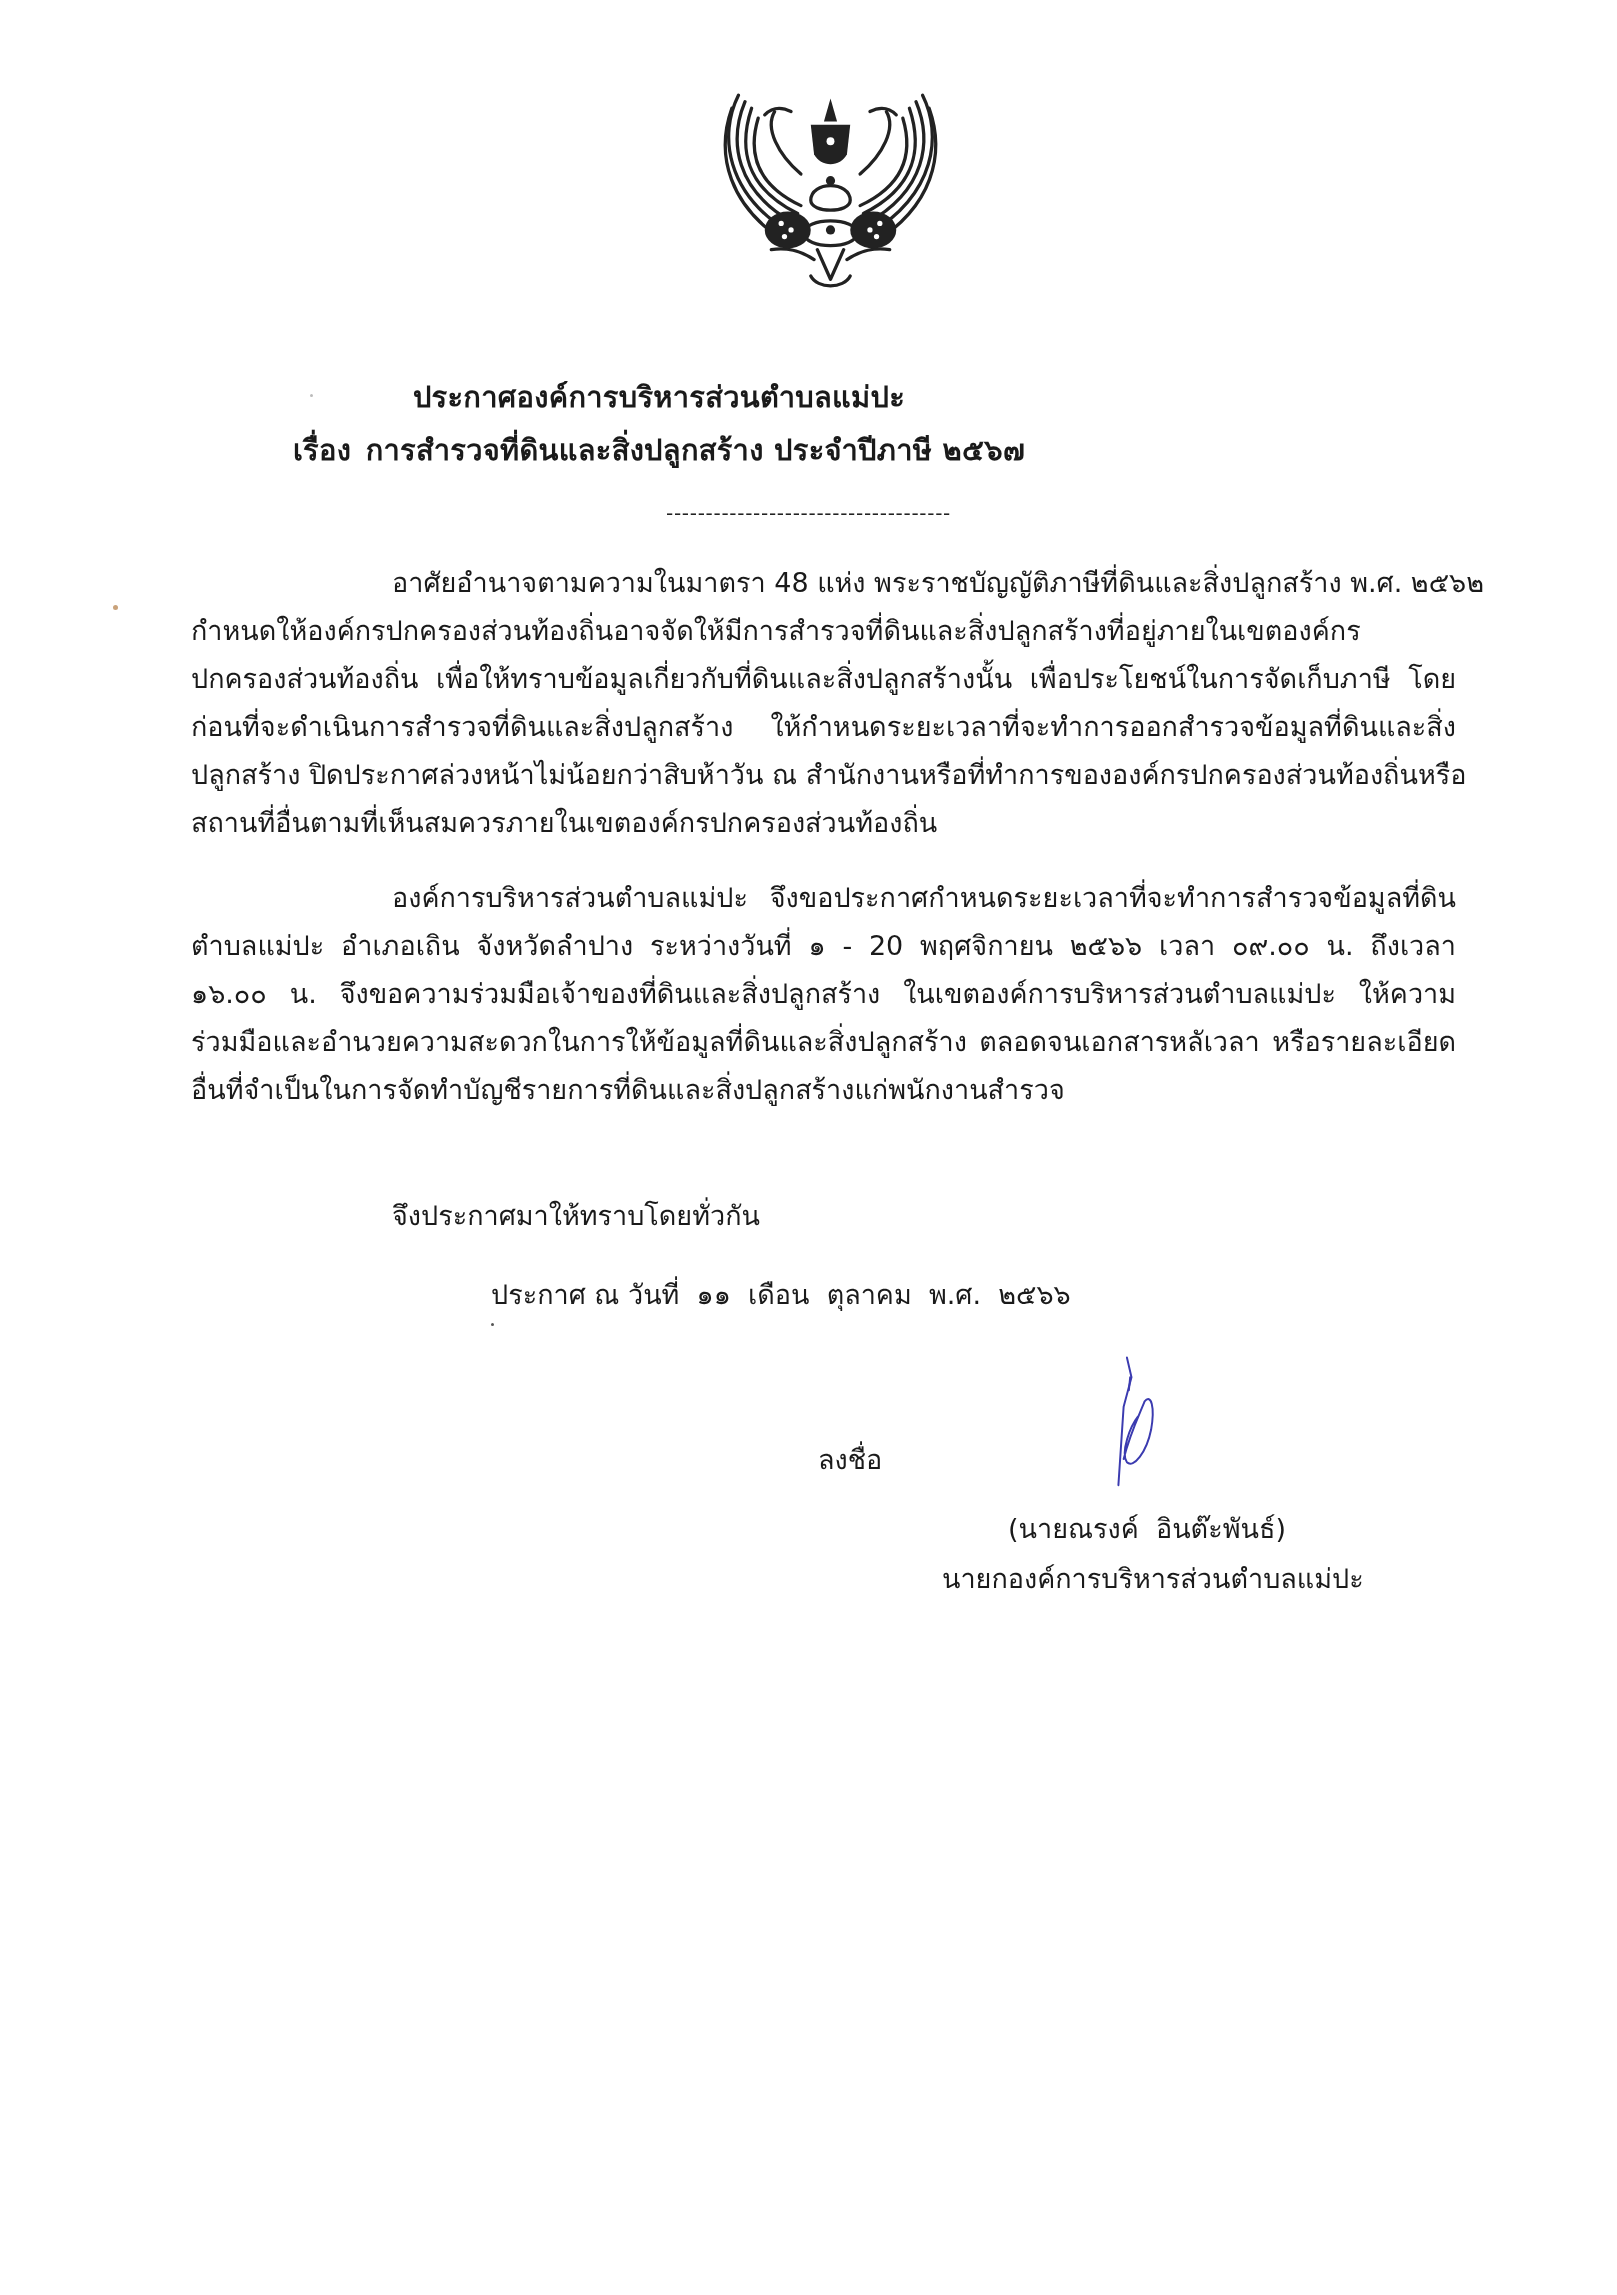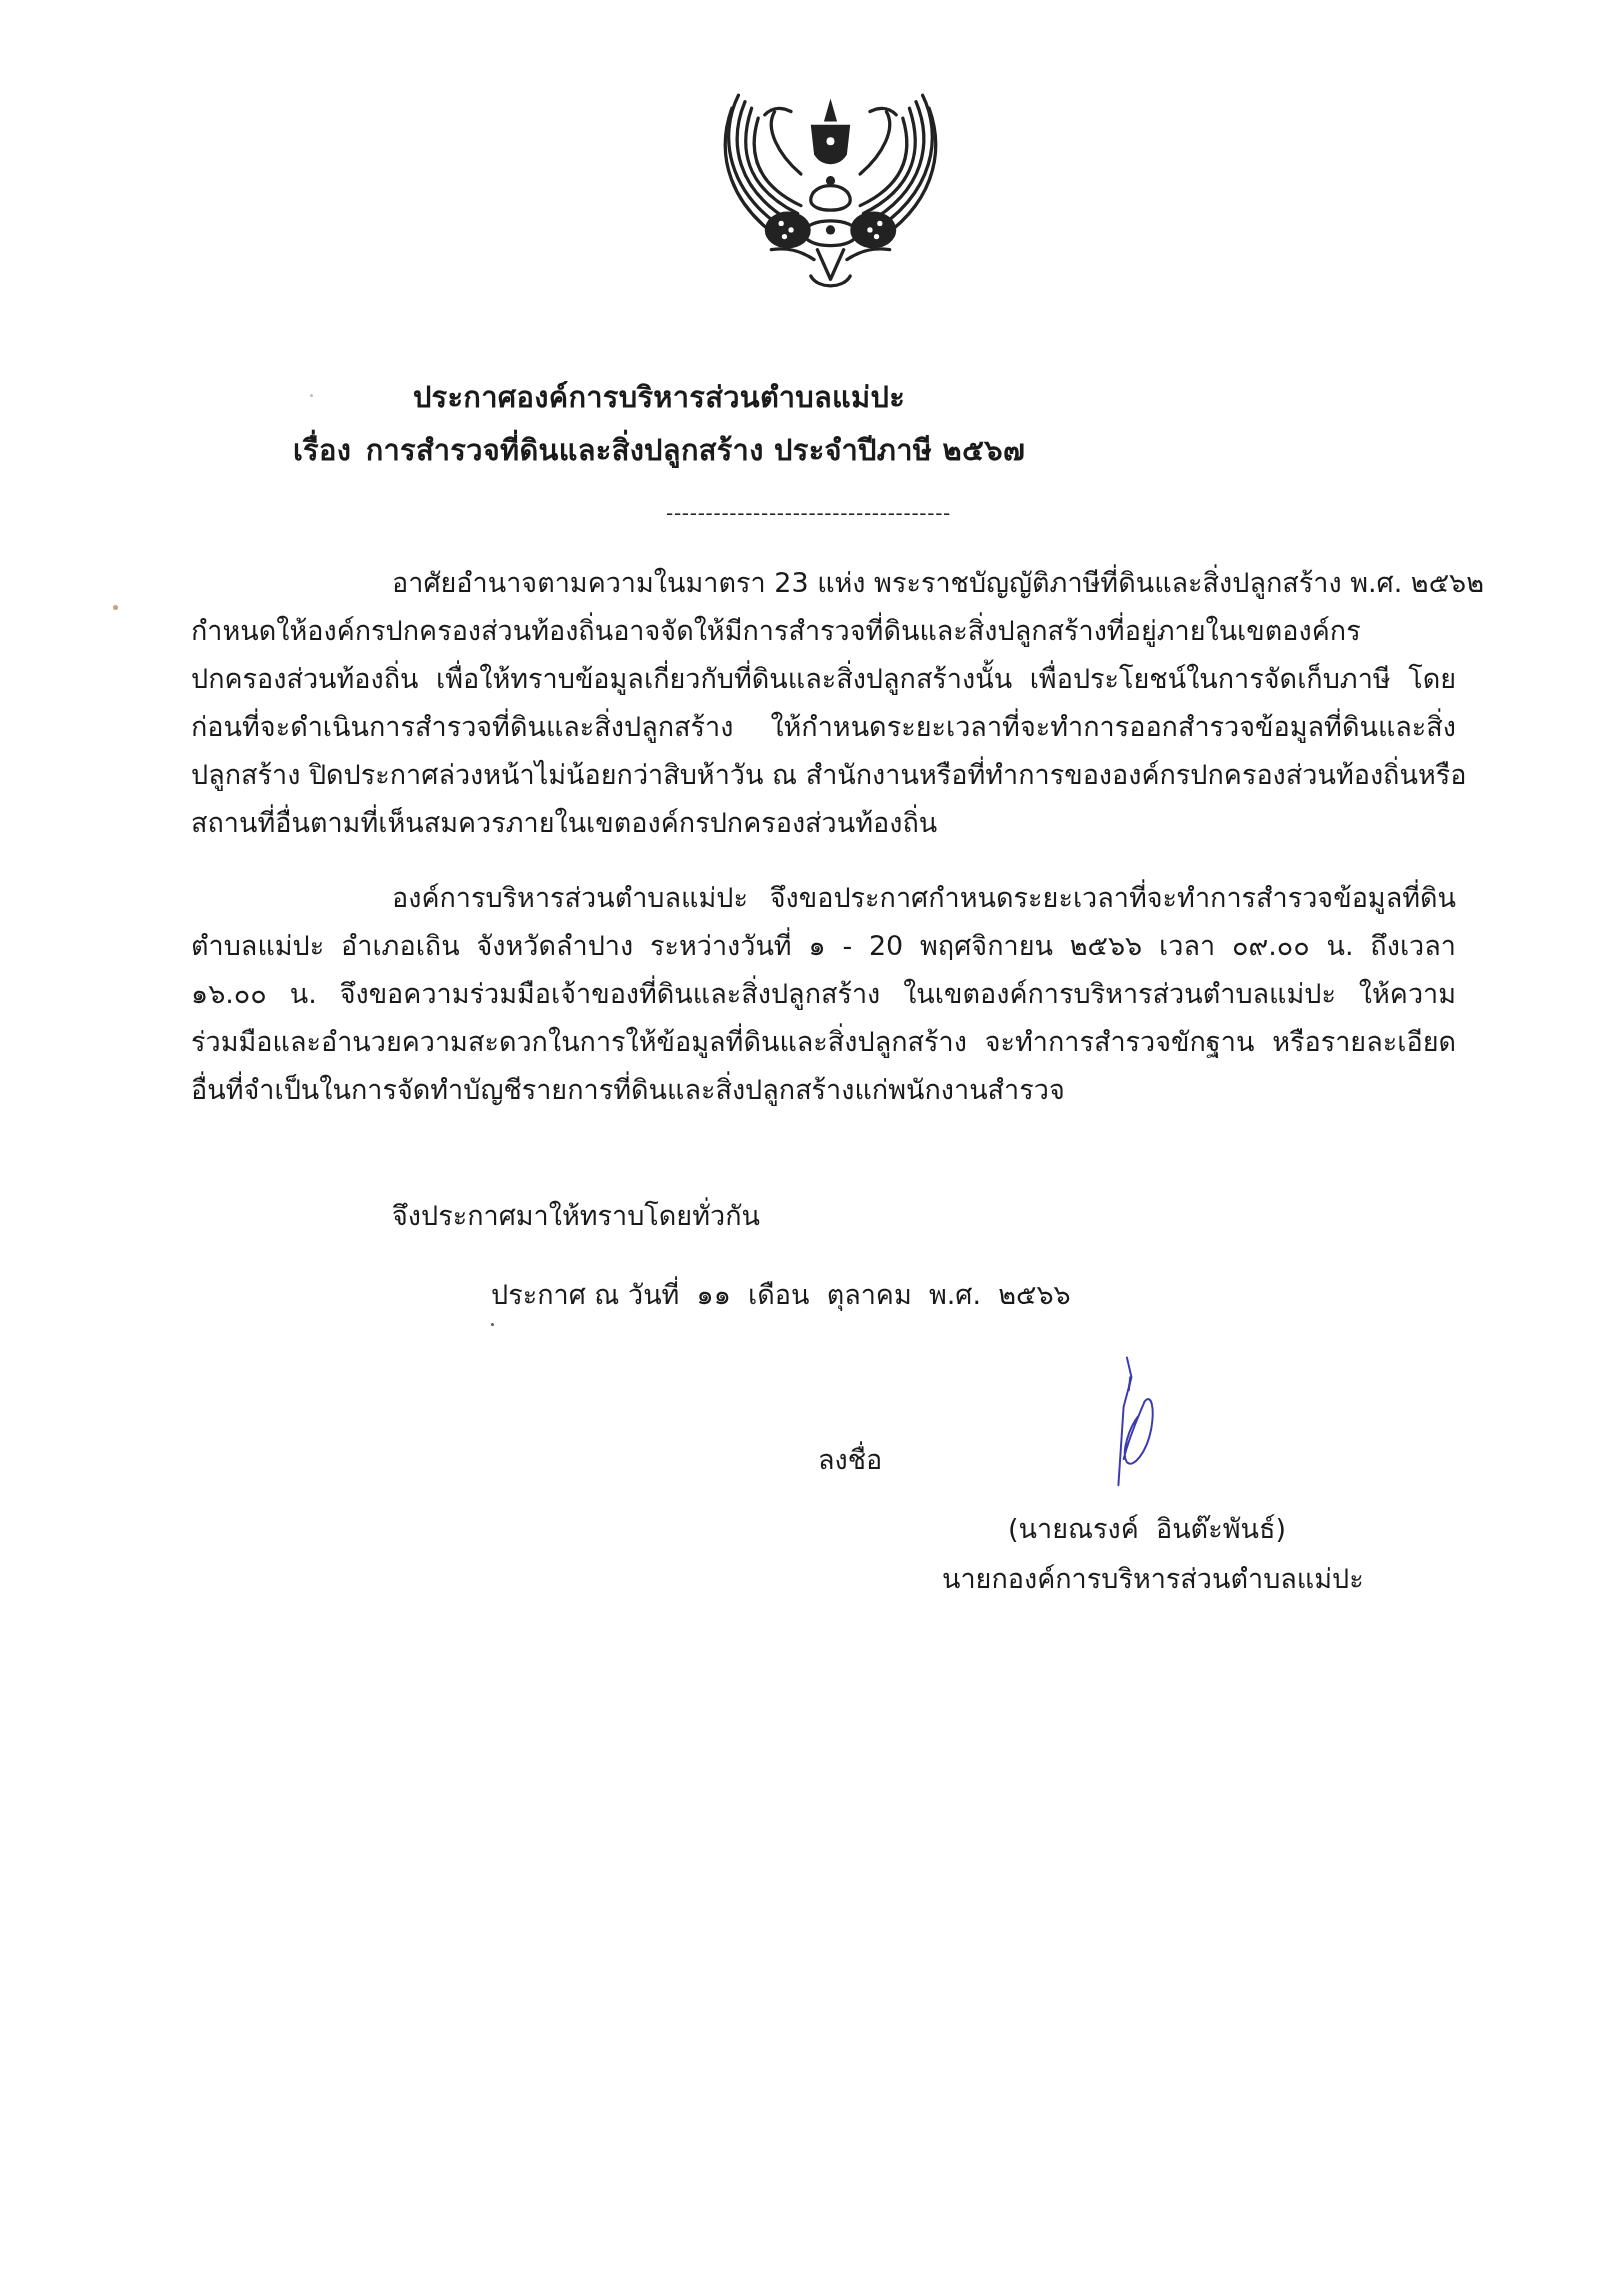--- a/index.html
+++ b/index.html
@@ -105,33 +105,33 @@
   </svg>
 </div>
 
 <div class="title title1">ประกาศองค์การบริหารส่วนตำบลแม่ปะ</div>
 <div class="title title2">
   <span class="subj-label">เรื่อง</span><span>การสำรวจที่ดินและสิ่งปลูกสร้าง ประจำปีภาษี ๒๕๖๗</span>
 </div>
 <div class="divider">------------------------------------</div>
 
 <div class="para para1">
-  <span class="line indent">อาศัยอำนาจตามความในมาตรา 23 แห่ง พระราชบัญญัติภาษีที่ดินและสิ่งปลูกสร้าง พ.ศ. ๒๕๖๒</span>
+  <span class="line indent">อาศัยอำนาจตามความในมาตรา 48 แห่ง พระราชบัญญัติภาษีที่ดินและสิ่งปลูกสร้าง พ.ศ. ๒๕๖๒</span>
   <span class="line">กำหนดให้องค์กรปกครองส่วนท้องถิ่นอาจจัดให้มีการสำรวจที่ดินและสิ่งปลูกสร้างที่อยู่ภายในเขตองค์กร</span>
   <span class="line">ปกครองส่วนท้องถิ่น เพื่อให้ทราบข้อมูลเกี่ยวกับที่ดินและสิ่งปลูกสร้างนั้น เพื่อประโยชน์ในการจัดเก็บภาษี โดย</span>
   <span class="line">ก่อนที่จะดำเนินการสำรวจที่ดินและสิ่งปลูกสร้าง ให้กำหนดระยะเวลาที่จะทำการออกสำรวจข้อมูลที่ดินและสิ่ง</span>
   <span class="line">ปลูกสร้าง ปิดประกาศล่วงหน้าไม่น้อยกว่าสิบห้าวัน ณ สำนักงานหรือที่ทำการขององค์กรปกครองส่วนท้องถิ่นหรือ</span>
   <span class="line last">สถานที่อื่นตามที่เห็นสมควรภายในเขตองค์กรปกครองส่วนท้องถิ่น</span>
 </div>
 
 <div class="para para2">
   <span class="line indent">องค์การบริหารส่วนตำบลแม่ปะ จึงขอประกาศกำหนดระยะเวลาที่จะทำการสำรวจข้อมูลที่ดิน</span>
   <span class="line">ตำบลแม่ปะ อำเภอเถิน จังหวัดลำปาง ระหว่างวันที่ ๑ - 20 พฤศจิกายน  ๒๕๖๖  เวลา ๐๙.๐๐ น. ถึงเวลา</span>
   <span class="line">๑๖.๐๐ น. จึงขอความร่วมมือเจ้าของที่ดินและสิ่งปลูกสร้าง ในเขตองค์การบริหารส่วนตำบลแม่ปะ ให้ความ</span>
-  <span class="line">ร่วมมือและอำนวยความสะดวกในการให้ข้อมูลที่ดินและสิ่งปลูกสร้าง จะทำการสำรวจขักฐาน หรือรายละเอียด</span>
+  <span class="line">ร่วมมือและอำนวยความสะดวกในการให้ข้อมูลที่ดินและสิ่งปลูกสร้าง ตลอดจนเอกสารหลัเวลา หรือรายละเอียด</span>
   <span class="line last">อื่นที่จำเป็นในการจัดทำบัญชีรายการที่ดินและสิ่งปลูกสร้างแก่พนักงานสำรวจ</span>
 </div>
 
 <div class="closing">จึงประกาศมาให้ทราบโดยทั่วกัน</div>
 <div class="date-line">ประกาศ ณ วันที่  ๑๑  เดือน  ตุลาคม  พ.ศ.  ๒๕๖๖</div>
 
 <div class="sign-label">ลงชื่อ</div>
 <div class="signature">
   <svg viewBox="0 0 110 210" width="72" height="138" xmlns="http://www.w3.org/2000/svg">
     <g fill="none" stroke="#3b3bb0" stroke-width="3" stroke-linecap="round" stroke-linejoin="round">

